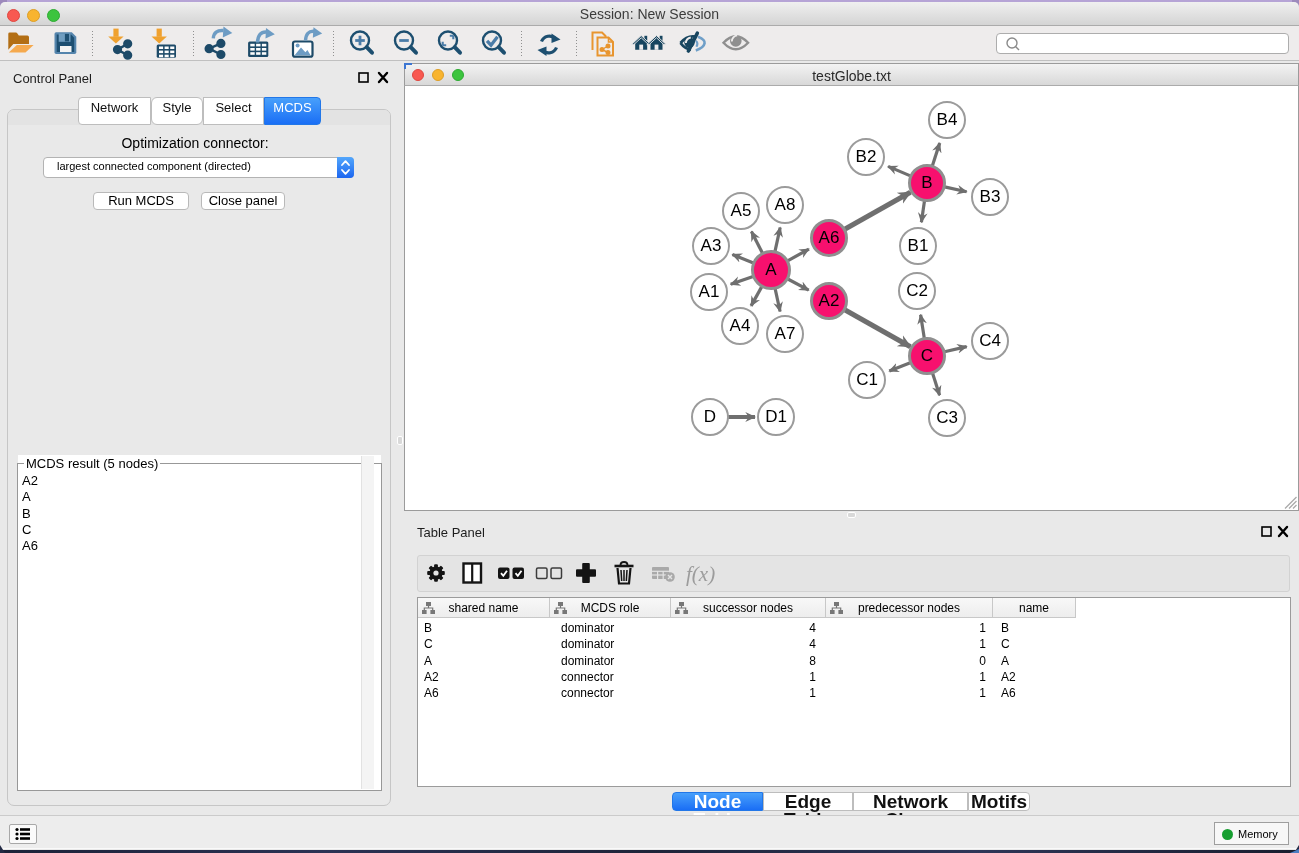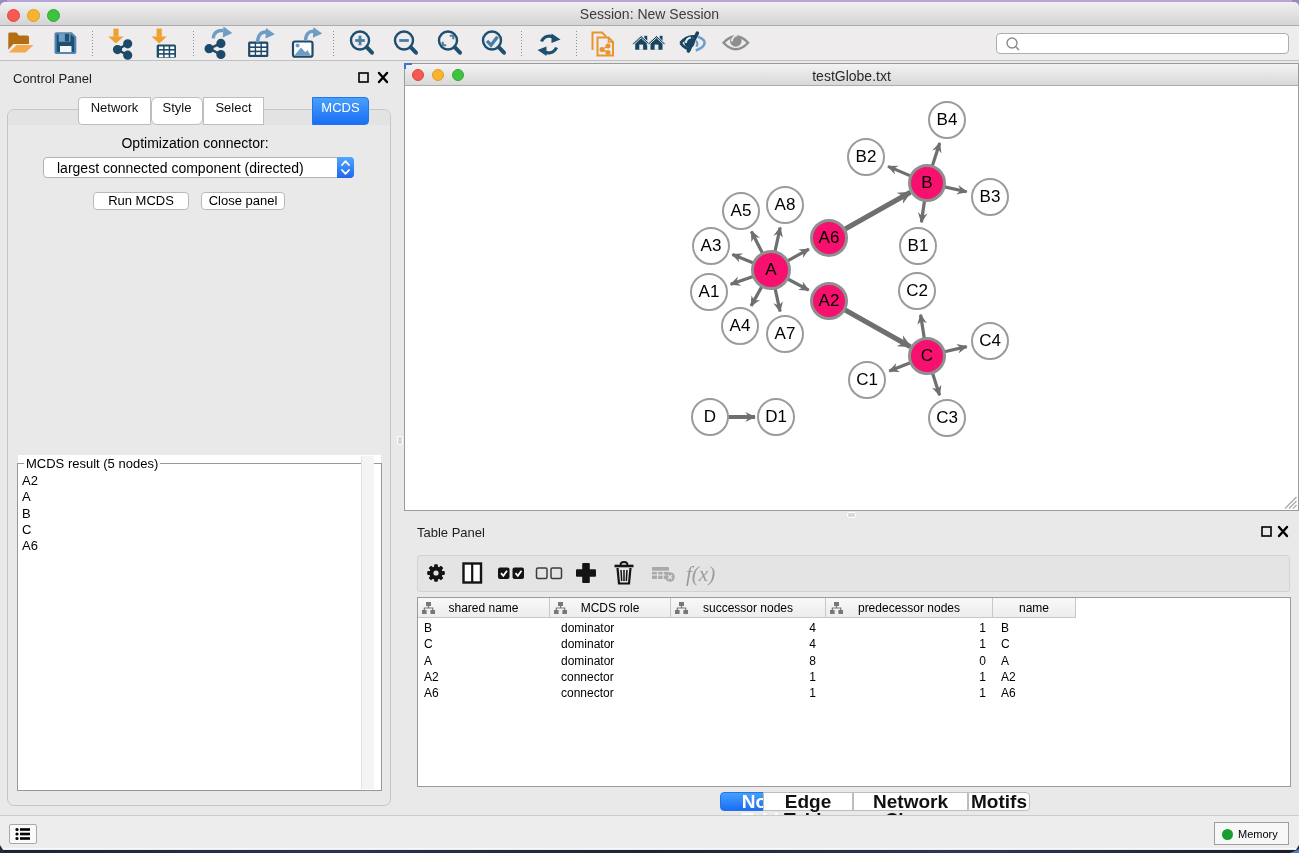--- a/index.html
+++ b/index.html
@@ -19,24 +19,24 @@
   background-image:repeating-linear-gradient(#909090 0 1px, transparent 1px 3px); }
 #searchbox { left:996px; top:33px; width:293px; height:21px; background:#fff;
   border:1px solid #adadad; border-radius:4px; }
 
 #cp-title { left:13px; top:71px; font-size:13px; color:#1d1d1d; }
 #cp-body { left:7px; top:109px; width:384px; height:697px; border:1px solid #c6c6c6; border-radius:7px;
   background:#e9e9e9; }
 #cp-topstrip { left:8px; top:110px; width:382px; height:15px; background:#e3e3e3; border-radius:6px 6px 0 0;}
 .tab { position:absolute; top:97px; height:28px; border:1px solid #bdbdbd; background:#fff;
   font-size:13px; font-weight:400; color:#111; text-align:center; line-height:19px; }
-.tabsel { background:linear-gradient(#48a0fb,#1a6ef5); color:#fff; border-color:#2277e8;margin-left:48px; }
+.tabsel { background:linear-gradient(#48a0fb,#1a6ef5); color:#fff; border-color:#2277e8; }
 #optlabel { left:40px; top:135px; width:310px; text-align:center; font-size:14px; color:#000; }
 #dropdown { left:43px; top:157px; width:311px; height:21px; background:#fff; border:1px solid #b3b3b3; border-radius:4px; }
-#dropdown span { position:absolute; left:13px; top:2px; font-size:14px; color:#000; }
+#dropdown span { position:absolute; left:13px; top:2px; font-size:11px; color:#000; }
 #dd-spin { position:absolute; right:-1px; top:-1px; width:17px; height:21px; border-radius:0 4px 4px 0;
   background:linear-gradient(#53a7fc,#1c66f0); }
 .btn { position:absolute; top:192px; height:18px; background:#fff; border:1px solid #b9b9b9; border-radius:4px;
   font-size:13px; color:#000; text-align:center; line-height:16px; }
 #mcds-list { left:18px; top:455px; width:363px; height:335px; background:#fff; }
 #mcds-border { left:17px; top:463px; width:365px; height:328px; border:1px solid #989898; }
 #mcds-legend { left:24px; top:456px; font-size:13px; color:#000; background:#fff; padding:0 2px; }
 #mcds-scroll { left:361px; top:456px; width:13px; height:333px; background:#f4f4f4; border-left:1px solid #e2e2e2; }
 .mitem { position:absolute; left:22px; font-size:13px; color:#000; }
 

